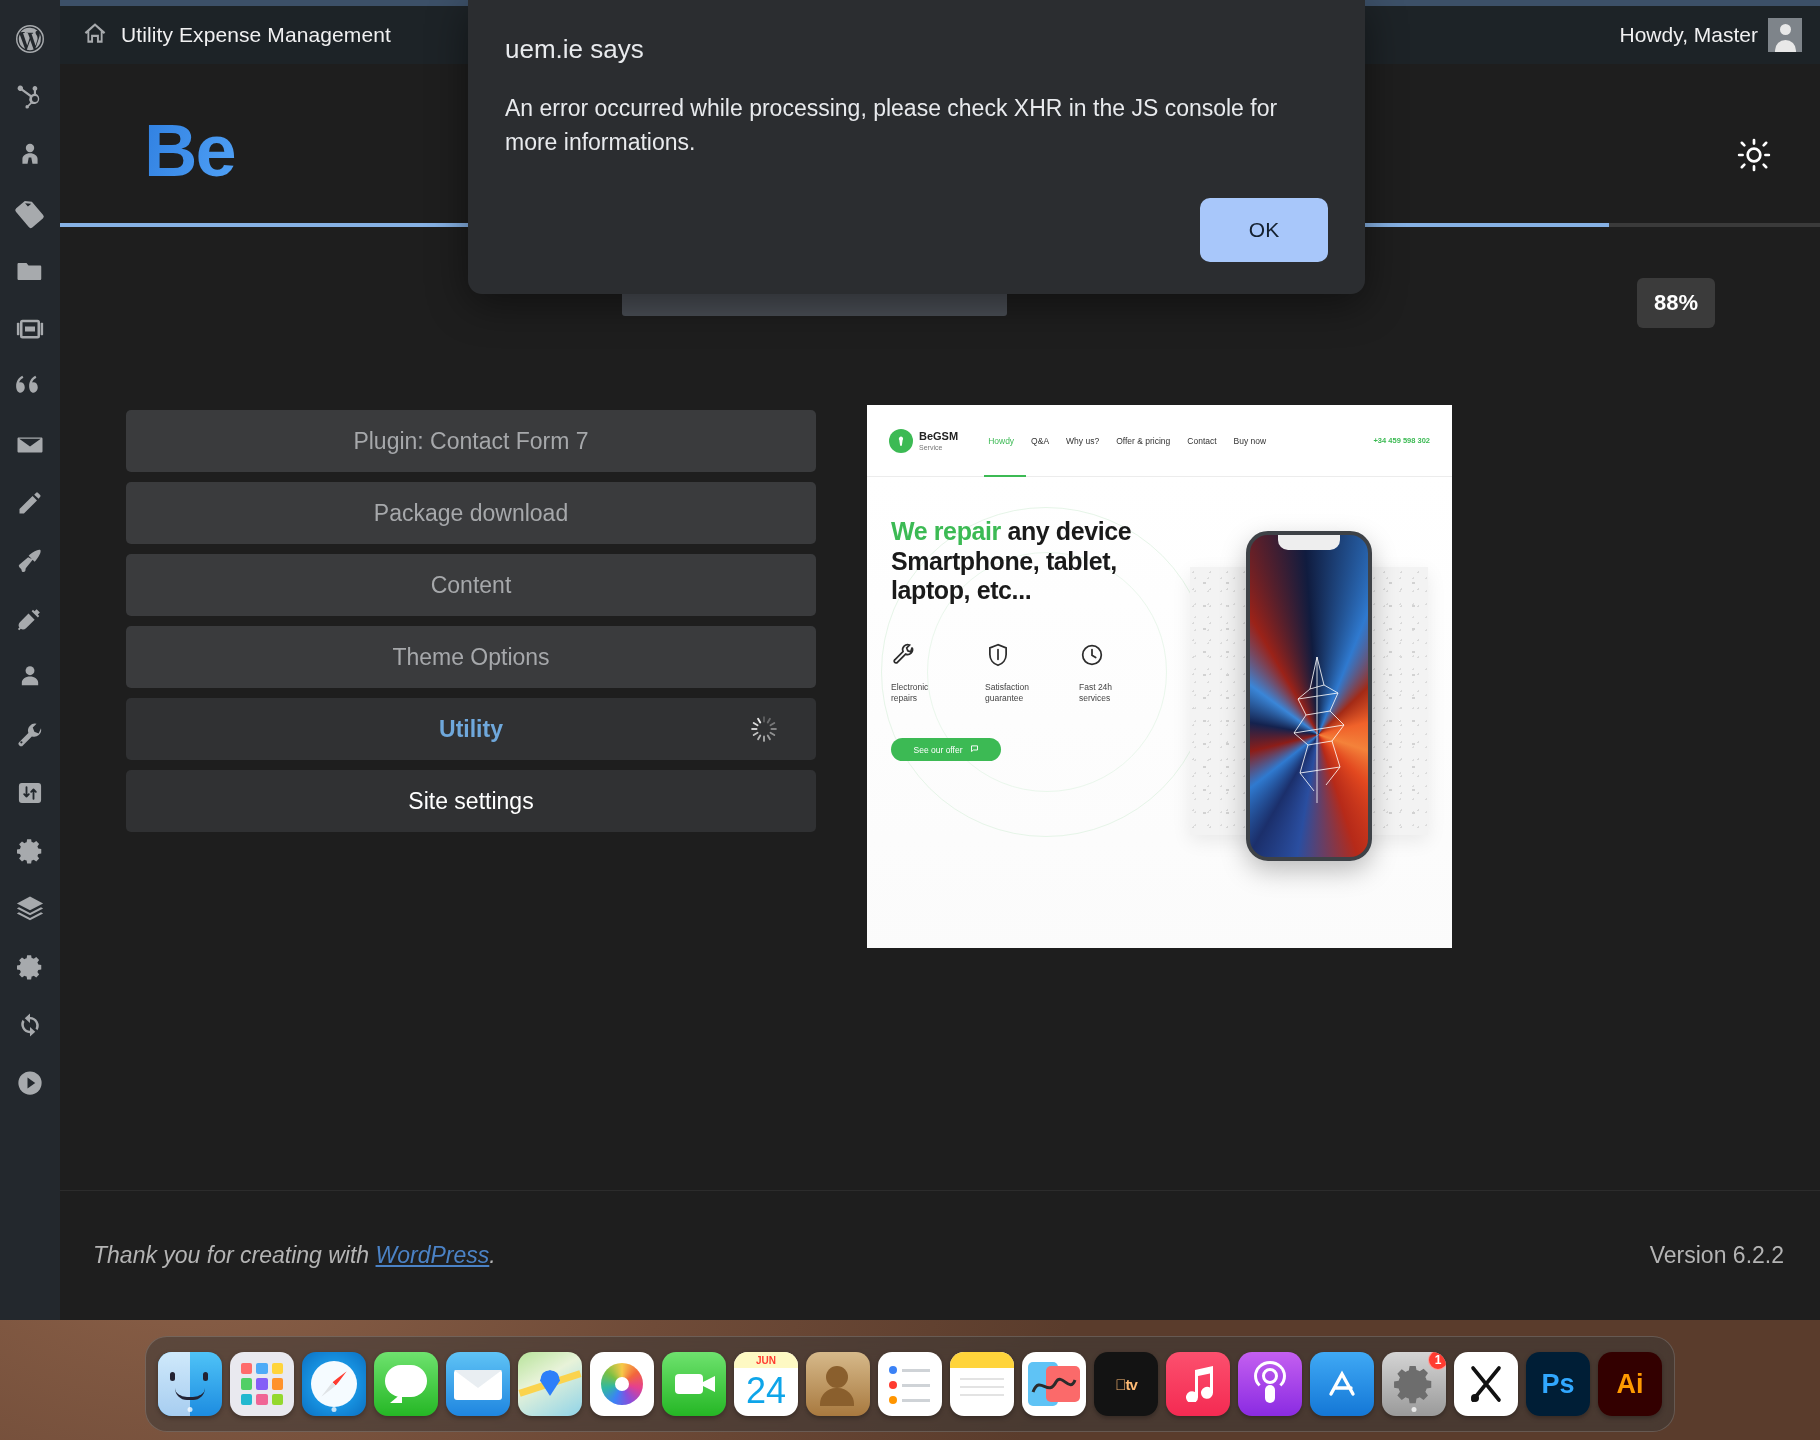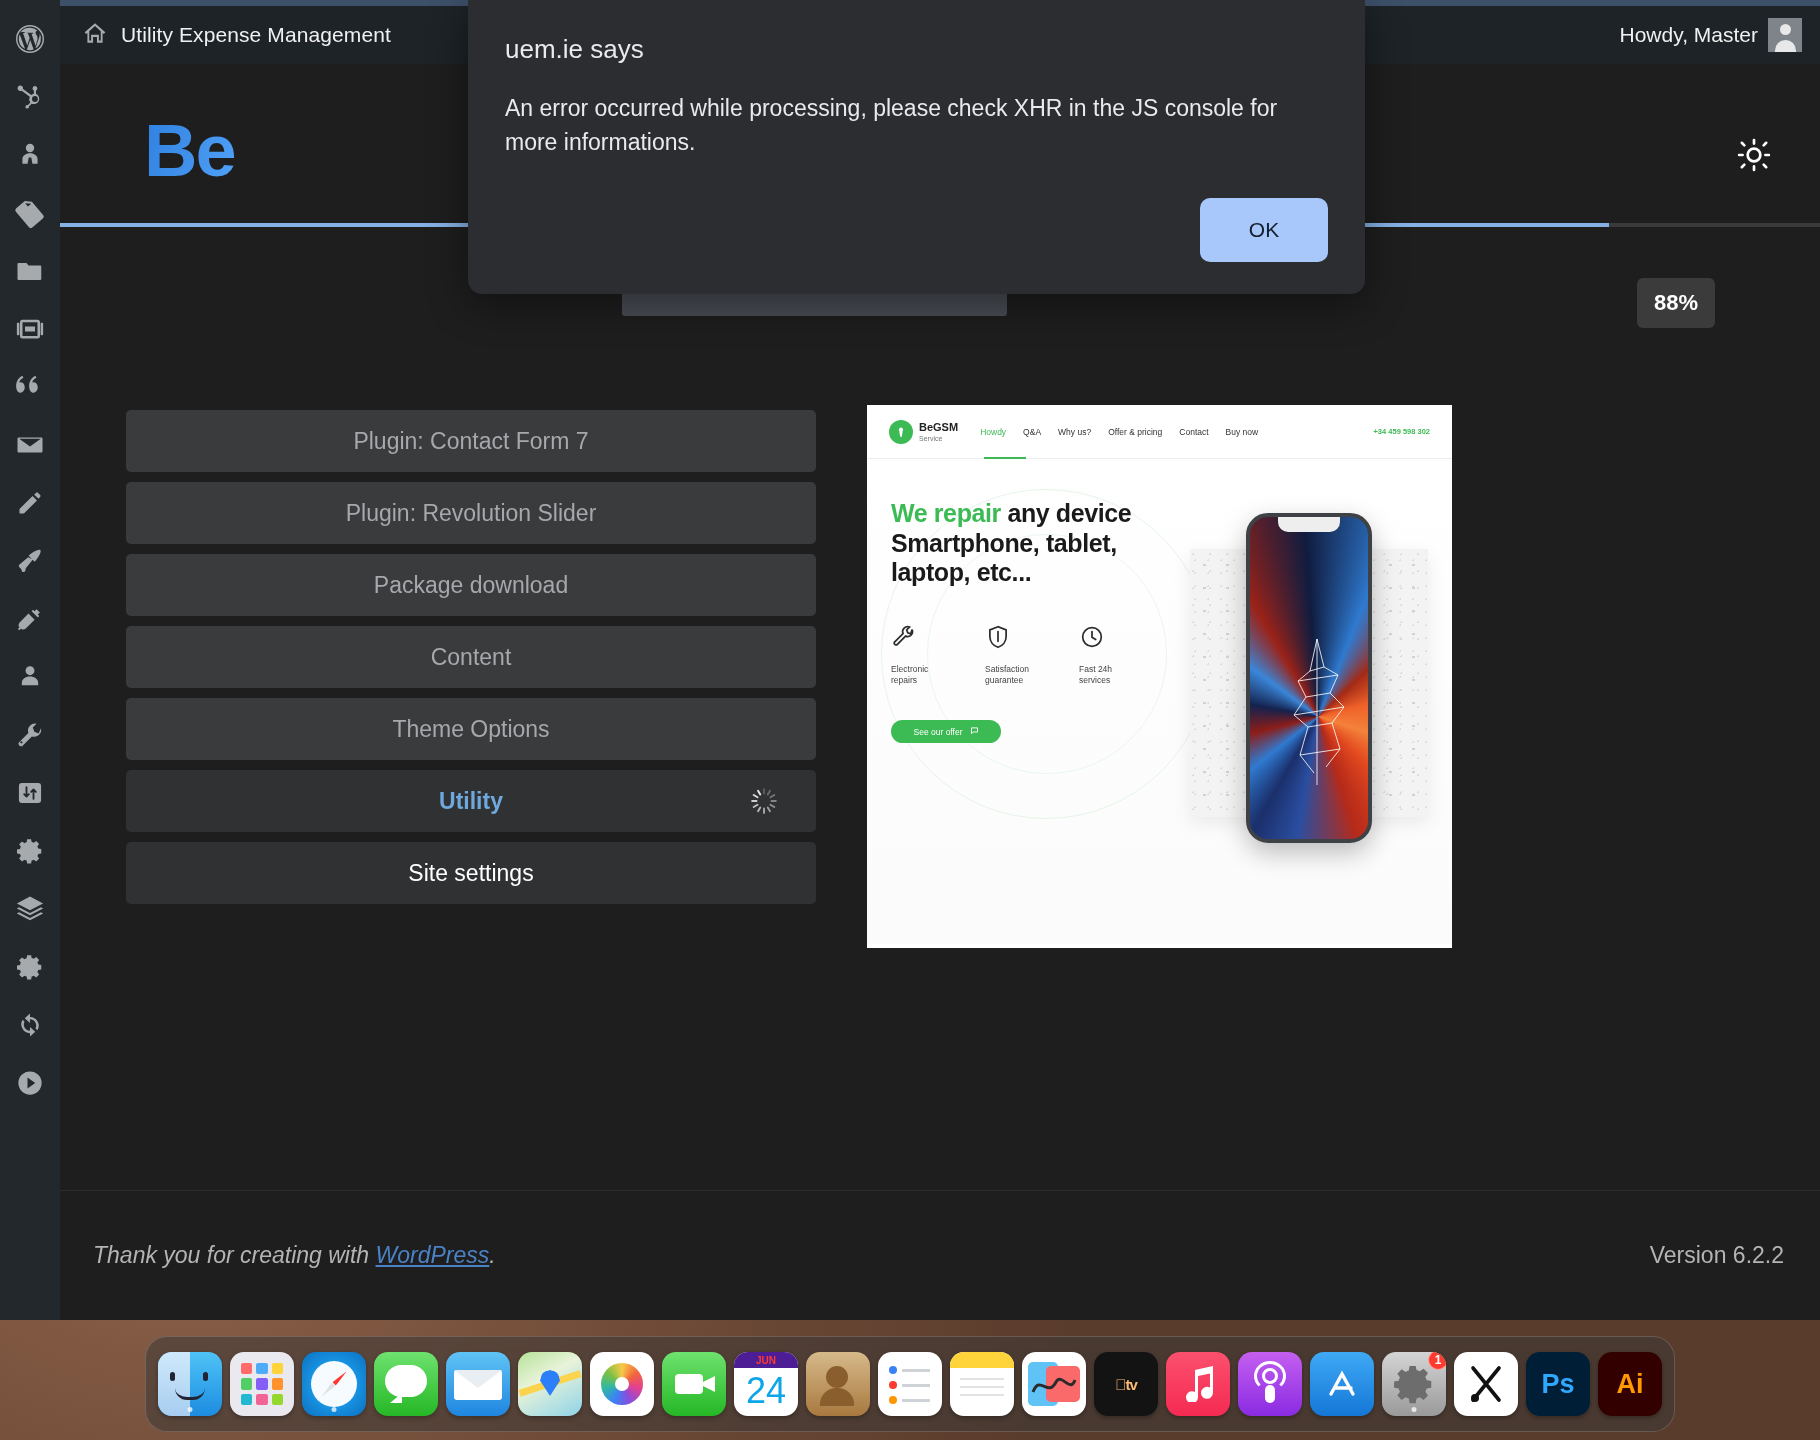--- a/index.html
+++ b/index.html
@@ -159,22 +159,22 @@
   }
 
   
   #preview {
     position: absolute; left: 807px; top: 341px;
     width: 585px; height: 543px;
     background: #fff;
     overflow: hidden;
   }
   .pv-nav {
-    height: 54px; display: flex; align-items: center;
-    padding: 0 22px; gap: 0; position: relative;
+    height: 72px; display: flex; align-items: center;
+    padding: 0 22px; gap: 8px; position: relative;
     border-bottom: 1px solid #ececec;
     background: #fff;
   }
   .pv-logo { display: flex; align-items: center; gap: 6px; margin-right: 22px; }
   .pv-mark {
     width: 24px; height: 24px; border-radius: 50%;
     background: #3cba54;
     display: flex; align-items: center; justify-content: center;
   }
   .pv-brand { line-height: 1; }
@@ -521,23 +521,20 @@
     <div id="progress-track">
       <div id="progress-fill" style="width: 88%;"></div>
     </div>
     <div id="pct-badge">88%</div>
 
     <button id="start-btn">Start installation</button>
 
     <div id="steps">
         <div class="step">
           <span>Plugin: Contact Form 7</span>
-        </div>
-        <div class="step">
-          <span>Plugin: Revolution Slider</span>
         </div>
         <div class="step">
           <span>Package download</span>
         </div>
         <div class="step">
           <span>Content</span>
         </div>
         <div class="step">
           <span>Theme Options</span>
         </div>
@@ -708,21 +705,21 @@
       <div style="position:absolute;left:50%;top:50%;transform:translate(-50%,-50%);width:42px;height:42px;border-radius:50%;background:conic-gradient(#f7c948,#f2663c,#e5408e,#8a4ddb,#3b82f6,#32b8a0,#7bc043,#f7c948)"></div>
       <div style="position:absolute;left:50%;top:50%;transform:translate(-50%,-50%);width:14px;height:14px;border-radius:50%;background:#fff"></div>
     </div>
     <div class="dock-app">
       <div style="position:absolute;inset:0;background:linear-gradient(180deg,#6ee26e,#25b725)"></div>
       <div style="position:absolute;left:13px;top:22px;width:28px;height:20px;border-radius:4px;background:#fff"></div>
       <div style="position:absolute;left:40px;top:24px;width:13px;height:16px;background:#fff;clip-path:polygon(100% 0,0 40%,0 60%,100% 100%)"></div>
     </div>
     <div class="dock-app">
       <div style="position:absolute;inset:0;background:#fff"></div>
-      <div style="position:absolute;left:0;right:0;top:0;height:16px;background:#4c1d95;color:#ff3b30;font-size:10px;font-weight:bold;display:flex;align-items:center;justify-content:center">JUN</div>
+      <div style="position:absolute;left:0;right:0;top:0;height:16px;background:#fef9c3;color:#ff3b30;font-size:10px;font-weight:bold;display:flex;align-items:center;justify-content:center">JUN</div>
       <div style="position:absolute;left:0;right:0;top:14px;bottom:0;display:flex;align-items:center;justify-content:center;color:#0ea5e9;font-size:36px">24</div>
     </div>
     <div class="dock-app">
       <div style="position:absolute;inset:0;background:linear-gradient(180deg,#d6b98a,#a8793f)"></div>
       <div style="position:absolute;left:20px;top:14px;width:22px;height:22px;border-radius:50%;background:#8a5f2d"></div>
       <div style="position:absolute;left:14px;top:36px;width:34px;height:18px;border-radius:16px 16px 0 0;background:#8a5f2d"></div>
     </div>
     <div class="dock-app">
       <div style="position:absolute;inset:0;background:#fff"></div>
       <div style="position:absolute;left:11px;top:14px;width:8px;height:8px;border-radius:50%;background:#3b82f6"></div>

